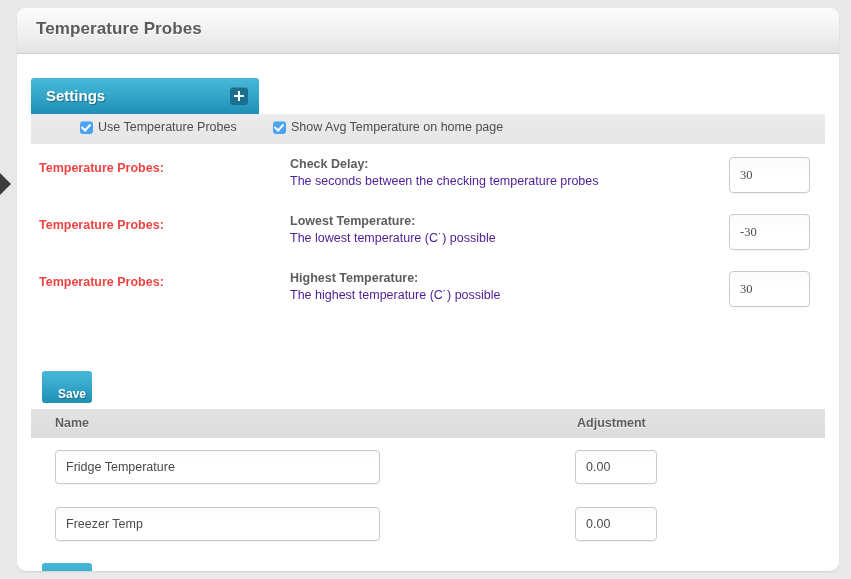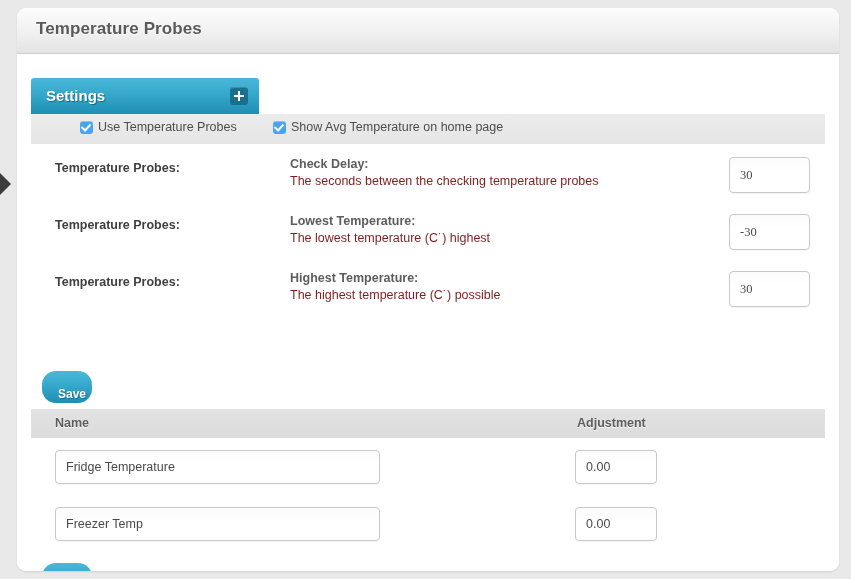--- a/index.html
+++ b/index.html
@@ -173,41 +173,41 @@
     left: 14px;
     width: 794px;
     height: 56px;
   }
   .setting-row.r0 { top: 100px; }
   .setting-row.r1 { top: 157px; }
   .setting-row.r2 { top: 214px; }
 
   .row-key {
     position: absolute;
-    left: 24px;
+    left: 8px;
     top: 7px;
     font-size: 12.5px;
     font-weight: bold;
-    color: #404040;
+    color: #ef4444;
   }
   .row-desc {
     position: absolute;
     left: 259px;
     top: 2px;
     width: 430px;
   }
   .row-desc-title {
     font-size: 12.5px;
     font-weight: bold;
     color: #5d5d5d;
     line-height: 17px;
   }
   .row-desc-sub {
     font-size: 12.5px;
-    color: #7f1d1d;
+    color: #4c1d95;
     line-height: 17px;
   }
   .row-field {
     position: absolute;
     left: 698px;
     top: 3px;
   }
 
   
   .tinput {
@@ -225,21 +225,21 @@
   .tinput.small { width: 81px; height: 36px; font-family: Liberation Serif, serif; }
   .tinput.name  { width: 325px; height: 34px; }
   .tinput.adj   { width: 82px;  height: 34px; }
 
   
   .btn-save {
     display: inline-block;
     box-sizing: border-box;
     background: linear-gradient(to bottom, #49b8d8 0%, #35a8cb 45%, #1f8fb4 100%);
     border: none;
-    border-radius: 14px;
+    border-radius: 3px;
     color: #ffffff;
     font-family: "Liberation Sans", sans-serif;
     font-size: 12px;
     font-weight: bold;
     text-shadow: 1px 1px 1px rgba(0,0,0,0.3);
     padding: 16px;
     width: 50px;
     height: 29px;
     cursor: pointer;
   }
@@ -331,21 +331,21 @@
       </div>
       <div class="row-field">
         <input class="tinput small" type="text" value="30" style="">
       </div>
     </div>
 
     <div class="setting-row r1">
       <div class="row-key">Temperature Probes:</div>
       <div class="row-desc">
         <div class="row-desc-title">Lowest Temperature:</div>
-        <div class="row-desc-sub">The lowest temperature (C˙) highest</div>
+        <div class="row-desc-sub">The lowest temperature (C˙) possible</div>
       </div>
       <div class="row-field">
         <input class="tinput small" type="text" value="-30" style="">
       </div>
     </div>
 
     <div class="setting-row r2">
       <div class="row-key">Temperature Probes:</div>
       <div class="row-desc">
         <div class="row-desc-title">Highest Temperature:</div>

